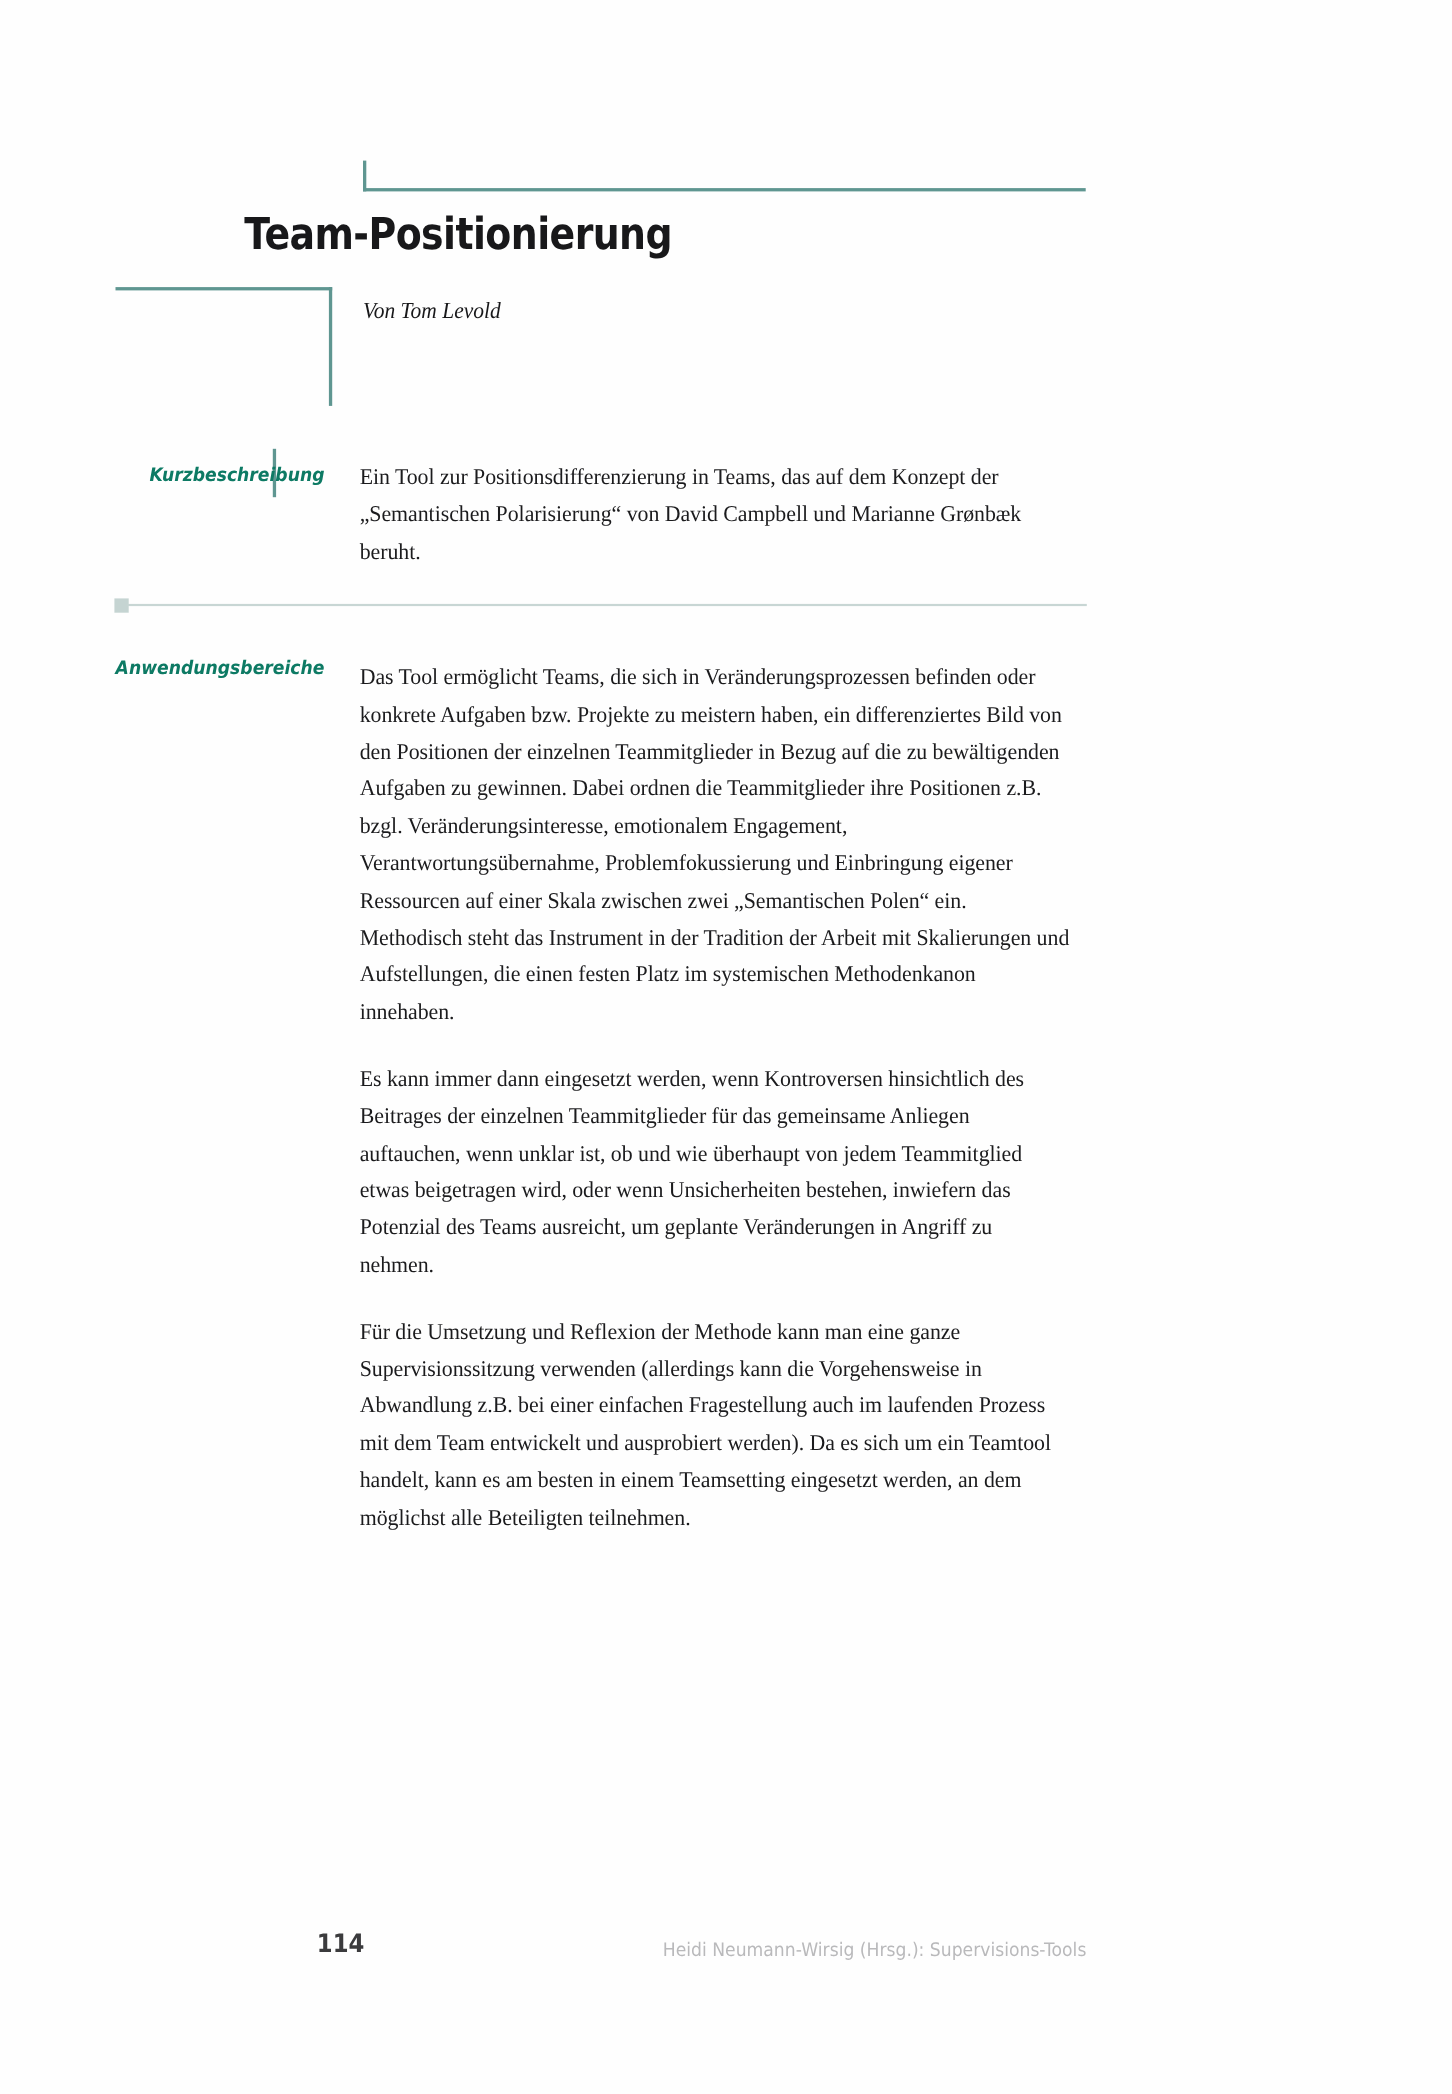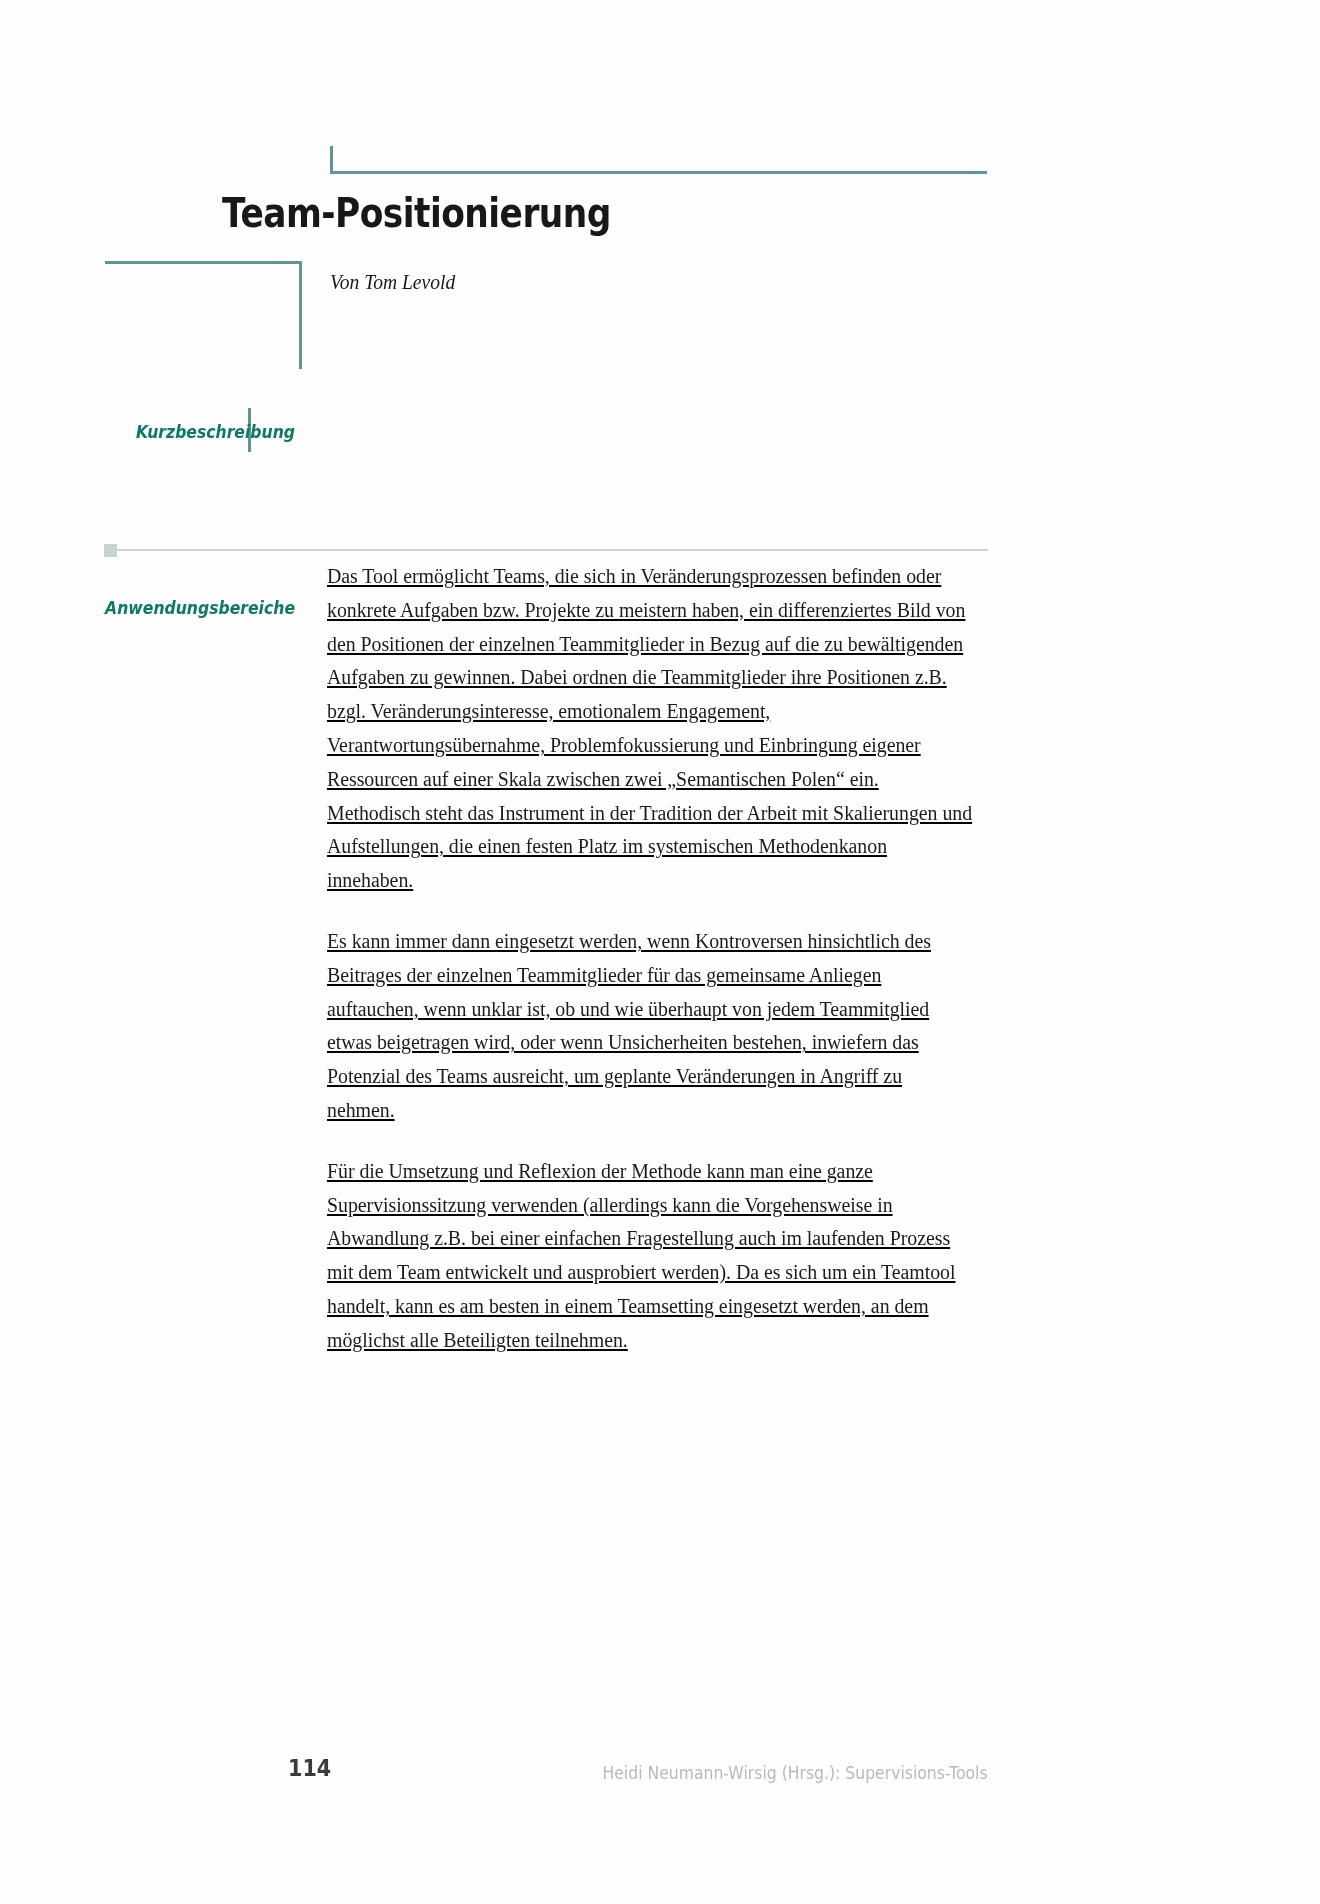--- a/index.html
+++ b/index.html
@@ -131,21 +131,21 @@
   .label-kurz  { left: 45px; top: 422px; }
   .label-anwend{ left: 45px; top: 598px; }
 
   
   .body-col {
     position: absolute;
     left: 327px;
     width: 665px;
   }
   .body-col.kurz   { top: 418px; }
-  .body-col.anwend { top: 560px; text-decoration: underline; }
+  .body-col.anwend { top: 600px; }
 
   .para {
     font-family: "Liberation Serif", "DejaVu Serif", serif;
     font-size: 20.5px;
     line-height: 33.8px;
     color: #1b1b1d;
     margin: 0 0 27px 0;
     transform: scaleX(0.97);
     transform-origin: left top;
     letter-spacing: -0.05px;
@@ -186,20 +186,23 @@
   <div class="rule-sub-horiz"></div>
   <div class="rule-sub-vert"></div>
   <div class="rule-mid-vert"></div>
 
   <div class="title">Team-Positionierung</div>
 
   <div class="byline">Von Tom Levold</div>
 
   <div class="side-label label-kurz">Kurzbeschreibung</div>
 
+  <div class="body-col kurz">
+    <p class="para">Ein Tool zur Positionsdifferenzierung in Teams, das auf dem Konzept der „Semantischen Polarisierung“ von David Campbell und Marianne Grønbæk beruht.</p>
+  </div>
 
   <div class="divider-wrap">
     <div class="divider-square"></div>
     <div class="divider-line"></div>
   </div>
 
   <div class="side-label label-anwend">Anwendungsbereiche</div>
 
   <div class="body-col anwend">
     <p class="para">Das Tool ermöglicht Teams, die sich in Veränderungsprozessen befinden oder konkrete Aufgaben bzw. Projekte zu meistern haben, ein differenziertes Bild von den Positionen der einzelnen Teammitglieder in Bezug auf die zu bewältigenden Aufgaben zu gewinnen. Dabei ordnen die Teammitglieder ihre Positionen z.B. bzgl. Veränderungsinteresse, emotionalem Engagement, Verantwortungsübernahme, Problemfokussierung und Einbringung eigener Ressourcen auf einer Skala zwischen zwei „Semantischen Polen“ ein. Methodisch steht das Instrument in der Tradition der Arbeit mit Skalierungen und Aufstellungen, die einen festen Platz im systemischen Methodenkanon innehaben.</p>

